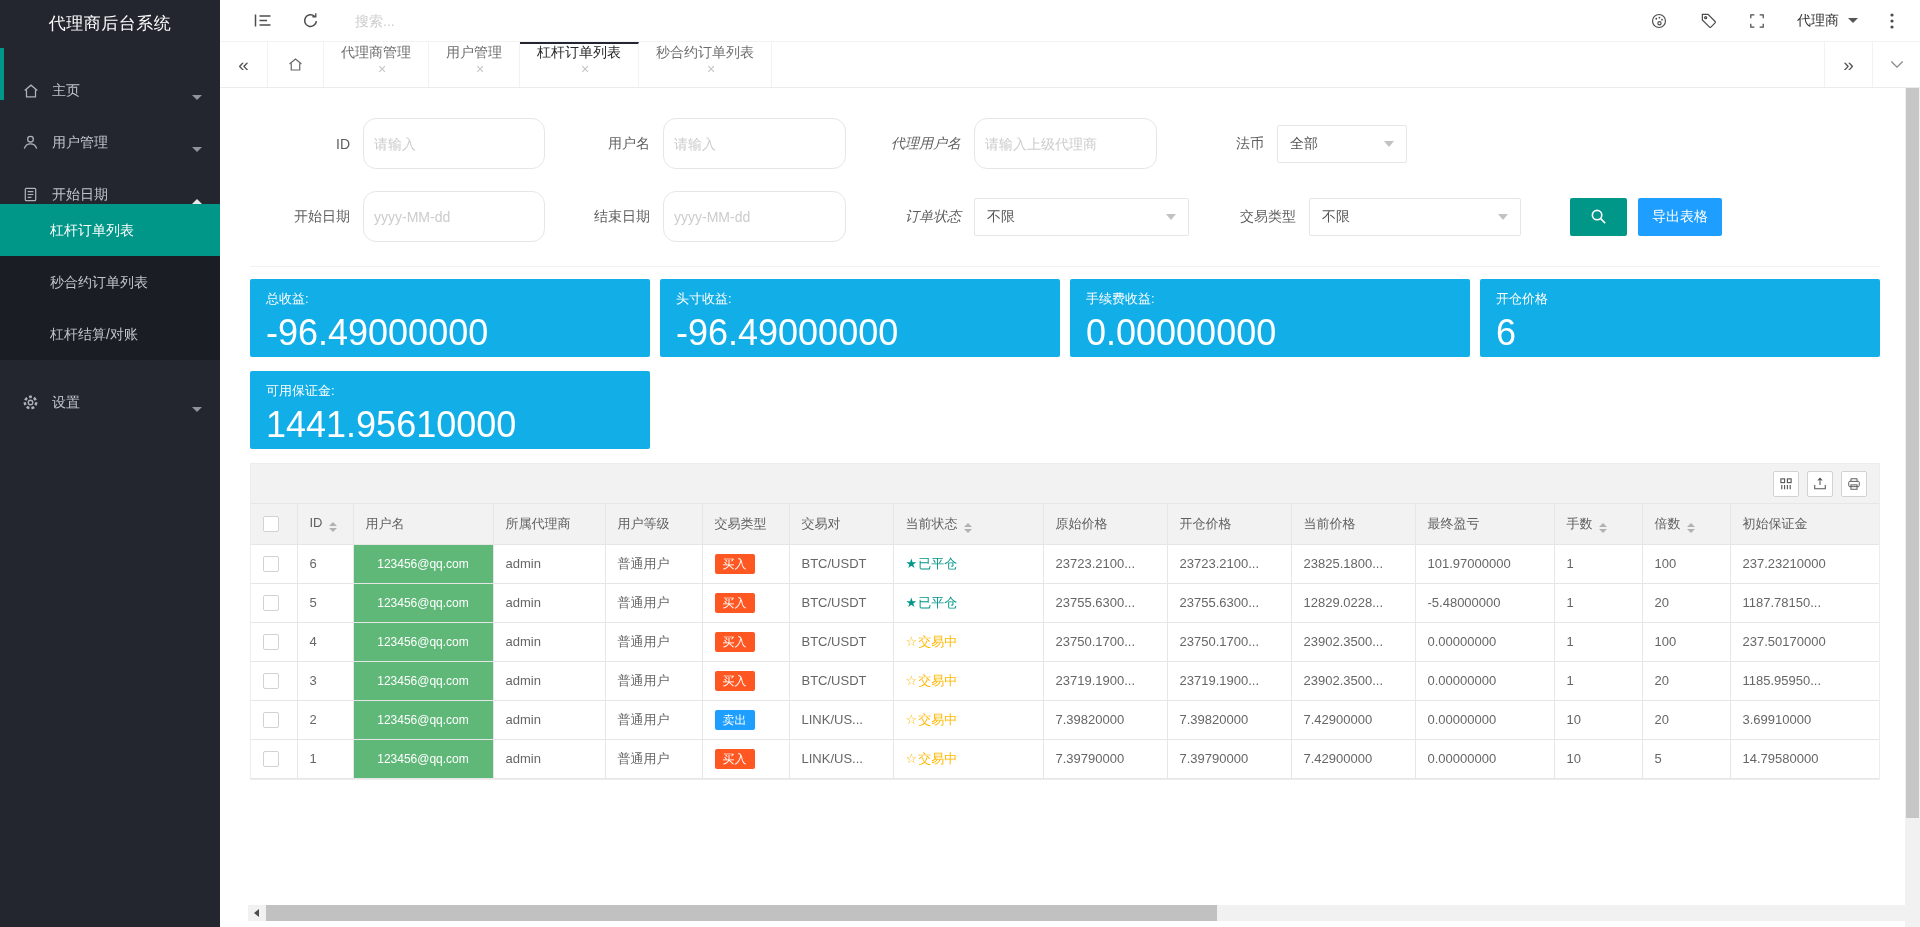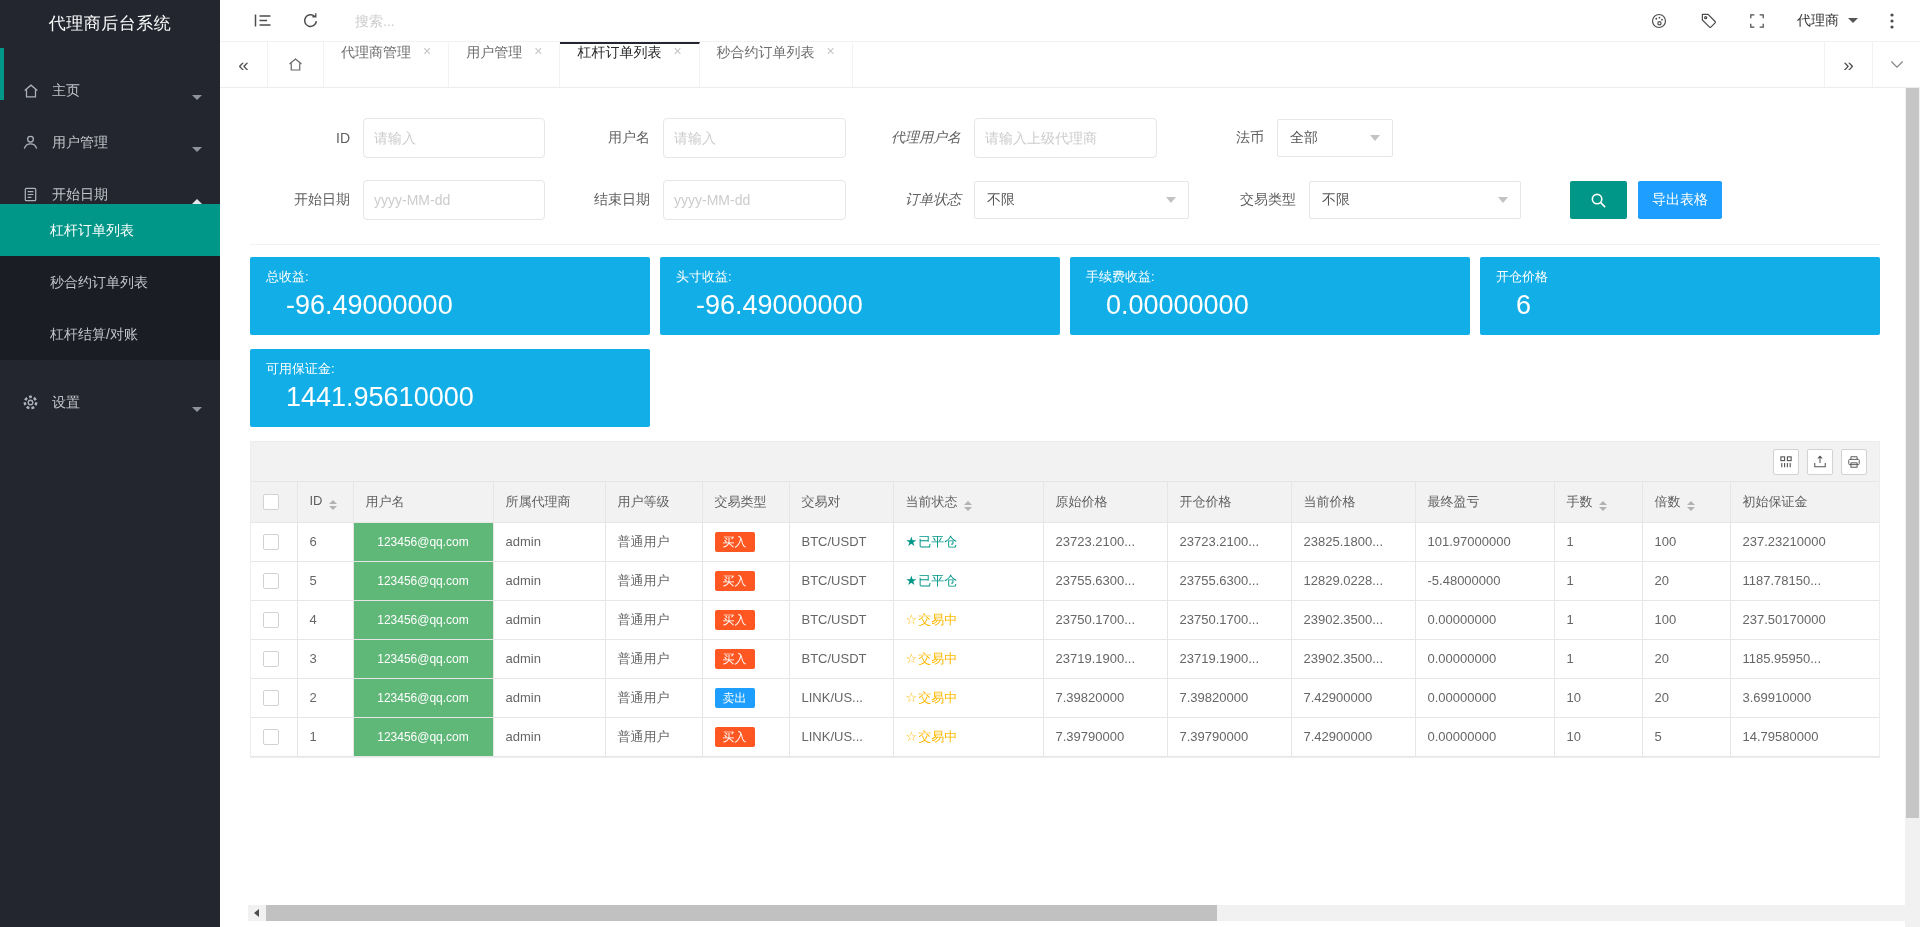--- a/index.html
+++ b/index.html
@@ -30,52 +30,52 @@
   .search-input { border:none; outline:none; width:200px; font-size:14px; color:#333; margin-left:6px; }
   .search-input::placeholder { color:#cdcdcd; }
   .tb-right { margin-left:auto; display:flex; align-items:center; gap:32px; color:#4d4d4d; }
   .user-drop { display:flex; align-items:center; gap:9px; color:#333; font-size:14px; cursor:pointer; }
   .user-drop .caret.down { border-top-color:#555; }
 
   .tabbar { height:46px; display:flex; align-items:stretch; border-bottom:1px solid #ececec; background:#fff; }
   .tb-cell { display:flex; align-items:center; justify-content:center; color:#555; cursor:pointer; }
   .tab-scroll { width:48px; font-size:19px; border-right:1px solid #f2f2f2; }
   .tab-home { width:56px; border-right:1px solid #f2f2f2; color:#666; }
-  .tab { display:flex; padding:0 17px; border-right:1px solid #f2f2f2; font-size:14px; color:#6e6e6e; cursor:pointer; border-top:2px solid transparent; }
+  .tab { display:flex; align-items:center; padding:0 17px; border-right:1px solid #f2f2f2; font-size:14px; color:#6e6e6e; cursor:pointer; border-top:2px solid transparent;flex-direction:column; }
   .tab.active { color:#262626; border-top:2px solid #23262e; }
   .tab-close { margin-left:12px; color:#c4c4c4; font-size:14px; line-height:1; }
   .tab-spacer { flex:1; }
   .tab-right { width:48px; border-left:1px solid #f2f2f2; font-size:19px; }
 
   .content { flex:1; position:relative; padding:0 40px 0 30px; overflow:hidden; background:#fff; }
 
   
   .filters { padding-top:30px; padding-bottom:2px; border-bottom:1px solid #f2f2f2; }
   .filter-row { display:flex; align-items:center; margin-bottom:22px; }
   .fg { display:flex; align-items:center; }
   .flabel { text-align:right; font-size:14px; color:#5f5f5f; margin-right:13px; flex-shrink:0; }
   .fg1 .flabel { width:100px; } .fg1 .fctrl { width:182px; }
   .fg2 { margin-left:45px; } .fg2 .flabel { width:60px; } .fg2 .fctrl { width:183px; }
   .fg3 { margin-left:25px; } .fg3 .flabel { width:90px;font-style:italic; } .fg3 .fctrl { width:183px; }
   .fg3 .fctrl.selw { width:215px; }
-  .fg4 { margin-left:37px; } .fg4 .flabel { width:70px; } .fg4 .fctrl { width:116px; }
+  .fg4 { margin-left:37px; } .fg4 .flabel { width:70px; } .fg4 .fctrl { width:130px; }
   .fg4 .fctrl.selw { width:212px; }
-  .finput { height:40px; border:1px solid #e6e6e6; border-radius:4px; padding:0 10px; font-size:14px; color:#666; outline:none; }
+  .finput { height:51px; border:1px solid #e6e6e6; border-radius:13px; padding:0 10px; font-size:14px; color:#666; outline:none; }
   .finput::placeholder { color:#ccc; }
   .fselect { height:38px; border:1px solid #e6e6e6; border-radius:2px; padding:0 12px; display:flex; align-items:center; justify-content:space-between; background:#fff; color:#555; cursor:pointer; }
   .sel-caret { width:0; height:0; border-left:5px solid transparent; border-right:5px solid transparent; border-top:6px solid #c2c2c2; }
   .btn-search { width:57px; height:38px; margin-left:49px; background:#009688; border:none; border-radius:2px; display:flex; align-items:center; justify-content:center; cursor:pointer; }
   .btn-export { width:84px; height:38px; margin-left:11px; background:#1E9FFF; border:none; border-radius:2px; color:#fff; font-size:14px; cursor:pointer; }
 
   
   .cards { margin-top:12px; }
   .cards-row { display:flex; gap:10px; margin-bottom:14px; }
   .scard { width:400px; height:78px; background:#12AEE7; border-radius:2px; color:#fff; padding:11px 16px; }
   .scard-label { font-size:13px; }
-  .scard-value { font-size:27px; margin-top:4px;margin-left:20px; }
+  .scard-value { font-size:36px; margin-top:4px; }
 
   
   .tablebox { margin-top:10px; border:1px solid #ededed; }
   .t-toolbar { height:40px; background:#f2f2f2; display:flex; align-items:center; justify-content:flex-end; gap:8px; padding-right:12px; border-bottom:1px solid #e6e6e6; }
   .tool-btn { width:26px; height:26px; background:#fff; border:1px solid #d2d2d2; border-radius:2px; display:flex; align-items:center; justify-content:center; color:#565656; cursor:pointer; }
   table { width:100%; border-collapse:collapse; table-layout:fixed; }
   th { background:#f2f2f2; height:40px; font-weight:normal; font-size:13px; color:#5f5f5f; text-align:left; padding:0 12px; border-right:1px solid #e6e6e6; border-bottom:1px solid #e6e6e6; white-space:nowrap; overflow:hidden; }
   th:last-child, td:last-child { border-right:none; }
   td { height:39px; font-size:13px; color:#666; padding:0 12px; border-right:1px solid #e6e6e6; border-bottom:1px solid #e6e6e6; white-space:nowrap; overflow:hidden; background:#fff; }
   td.cell-user { padding:0; }

